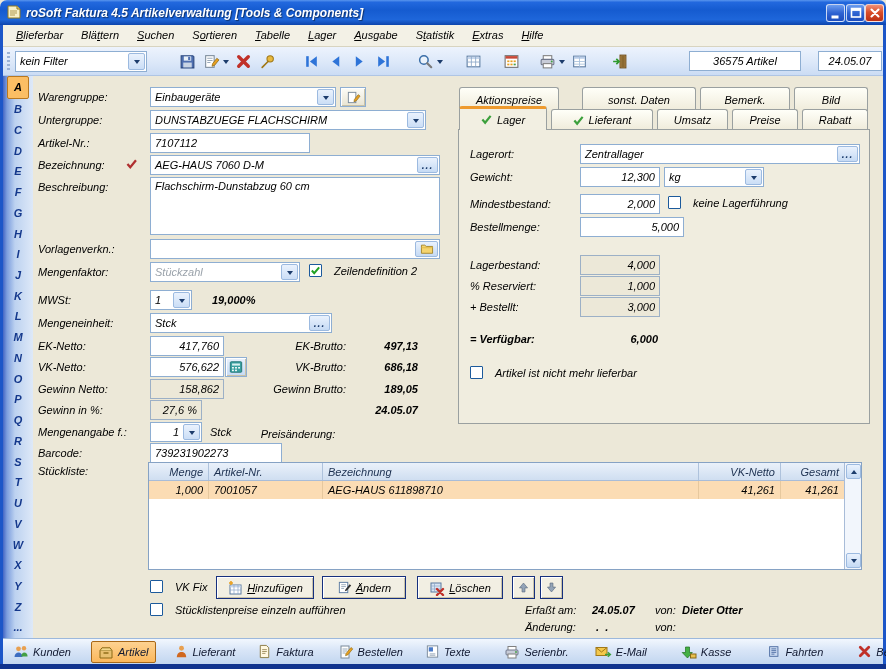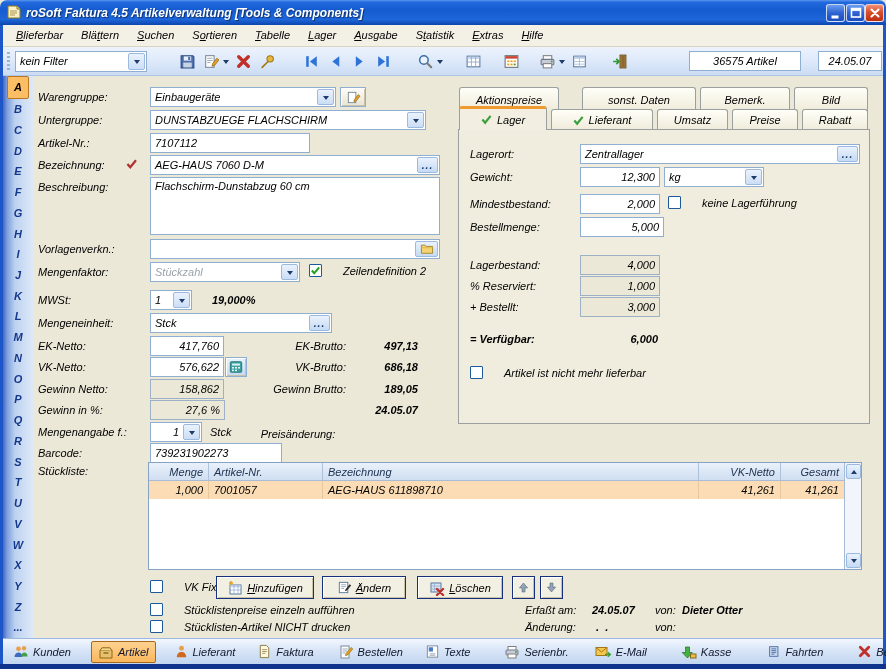--- a/index.html
+++ b/index.html
@@ -47,21 +47,21 @@
     background:linear-gradient(180deg,#EAF2FD 0%,#C5DAF4 100%); border:1px solid #9CBAE0;
     border-radius:2px; display:flex; align-items:center; justify-content:center;
     color:#1C3C6C; font-weight:bold; letter-spacing:1px; font-size:10px; }
   .dis { color:#9AA2AA; }
 
   .lbl { position:absolute; color:#000; white-space:nowrap; }
   .b { font-weight:bold; }
 
   .cb { width:13px; height:13px; background:#fff; border:1px solid #1C5A9C; border-radius:1px;
     display:inline-flex; align-items:center; justify-content:center; flex:none; }
-  .cbrow { position:absolute; display:flex; align-items:center; gap:21px; }
+  .cbrow { position:absolute; display:flex; align-items:center; gap:12px; }
 
   
   .alphastrip { left:3px; top:76px; width:30px; height:562px; display:flex; flex-direction:column;
     background:linear-gradient(90deg,#4466C4 0px,#7C9EDE 4px,#BDD2F0 12px,#DEE9F8 100%); }
   .alpha { flex:1; display:flex; align-items:center; justify-content:center; font-weight:bold;
     font-size:11px; color:#14388C; }
   .alpha.sel { background:#FBBE64; border:1px solid #B87820; border-radius:2px; color:#000; margin:0 4px; }
 
   
   .tab { position:absolute; background:linear-gradient(180deg,#FFFFF8 0%,#EFEBDA 100%);
@@ -409,21 +409,21 @@
   <div class="lbl b" style="left:348px;top:361px;width:70px;text-align:right">686,18</div>
 
   <div class="lbl" style="left:38px;top:383px">Gewinn Netto:</div>
   <div class="fld num ro" style="left:150px;top:379px;width:74px">
       <span>158,862</span>
     </div>
   <div class="lbl" style="left:258px;top:383px;width:88px;text-align:right">Gewinn Brutto:</div>
   <div class="lbl b" style="left:348px;top:383px;width:70px;text-align:right">189,05</div>
 
   <div class="lbl" style="left:38px;top:404px">Gewinn in %:</div>
-  <div class="fld num ro" style="left:150px;top:400px;width:75px">
+  <div class="fld num ro" style="left:150px;top:400px;width:52px">
       <span>27,6 %</span>
     </div>
   <div class="lbl" style="left:250px;top:428px;width:96px;text-align:center">Preisänderung:</div>
   <div class="lbl b" style="left:348px;top:404px;width:70px;text-align:right">24.05.07</div>
 
   <div class="lbl" style="left:38px;top:426px">Mengenangabe f.:</div>
   <div class="fld num" style="left:150px;top:422px;width:52px;padding-right:22px">
     <span>1</span>
     <span class="combo-btn">
         <span class="tri"></span>
@@ -495,21 +495,21 @@
   <div class="lbl" style="left:470px;top:198px;z-index:5">Mindestbestand:</div>
   <div class="fld num" style="left:580px;top:194px;width:80px;z-index:5">
       <span>2,000</span>
     </div>
   <div class="cbrow" style="left:668px;top:196px;z-index:5">
     <span class="cb"></span>
     <span>keine Lagerführung</span>
   </div>
 
   <div class="lbl" style="left:470px;top:221px;z-index:5">Bestellmenge:</div>
-  <div class="fld num" style="left:580px;top:217px;width:84px;z-index:5">
+  <div class="fld num" style="left:580px;top:217px;width:104px;z-index:5">
       <span>5,000</span>
     </div>
 
   <div class="lbl" style="left:470px;top:259px;z-index:5">Lagerbestand:</div>
   <div class="fld num ro" style="left:580px;top:255px;width:80px;z-index:5">
       <span>4,000</span>
     </div>
 
   <div class="lbl" style="left:470px;top:280px;z-index:5">% Reserviert:</div>
   <div class="fld num ro" style="left:580px;top:276px;width:80px;z-index:5">
@@ -592,24 +592,20 @@
   <div class="xpbtn" style="left:540px;top:576px;width:23px">
     <svg width="13" height="13" viewBox="0 0 16 16">
         <path d="M8 13.5l-5-6h3.2v-5h3.6v5H13z" fill="#94A4B8" stroke="#5C6C80" stroke-width=".8"></path>
       </svg>
   </div>
 
   <div class="cbrow" style="left:150px;top:603px">
     <span class="cb"></span>
     <span>Stücklistenpreise einzeln aufführen</span>
   </div>
-  <div class="cbrow" style="left:150px;top:620px">
-    <span class="cb"></span>
-    <span>Stücklisten-Artikel NICHT drucken</span>
-  </div>
 
   <div class="lbl" style="left:525px;top:604px">Erfaßt am:</div>
   <div class="lbl b" style="left:592px;top:604px">24.05.07</div>
   <div class="lbl" style="left:655px;top:604px">von:</div>
   <div class="lbl b" style="left:682px;top:604px">Dieter Otter</div>
   <div class="lbl" style="left:525px;top:621px">Änderung:</div>
   <div class="lbl b" style="left:596px;top:621px;white-space:pre">.  .</div>
   <div class="lbl" style="left:655px;top:621px">von:</div>
   <div class="lbl b" style="left:682px;top:621px"></div>
 

